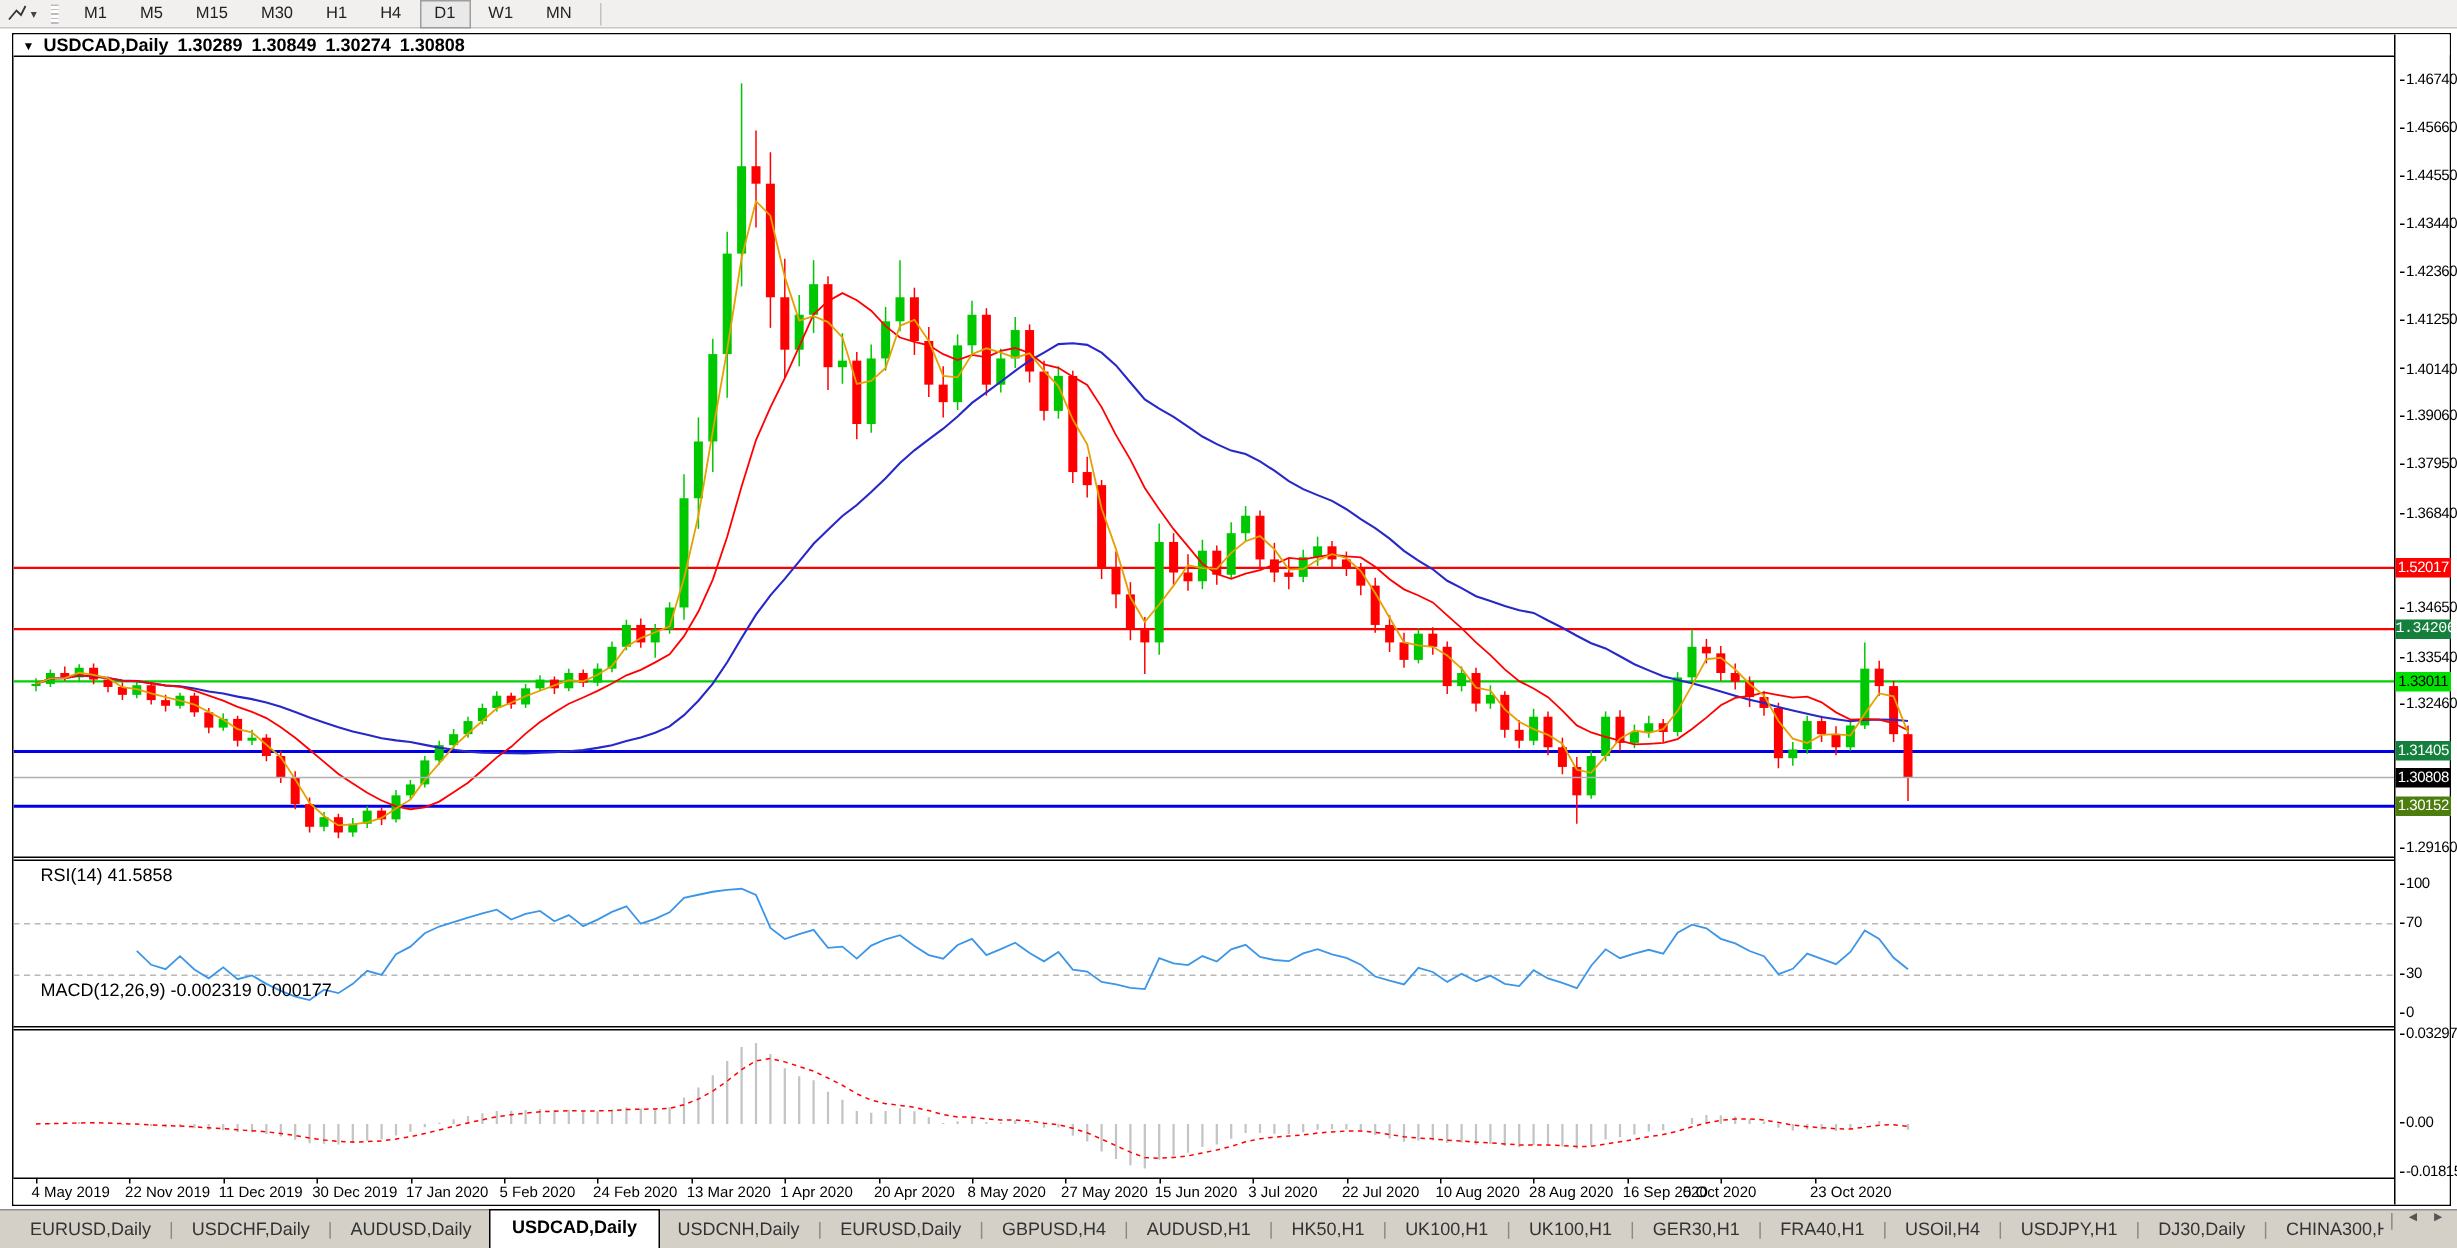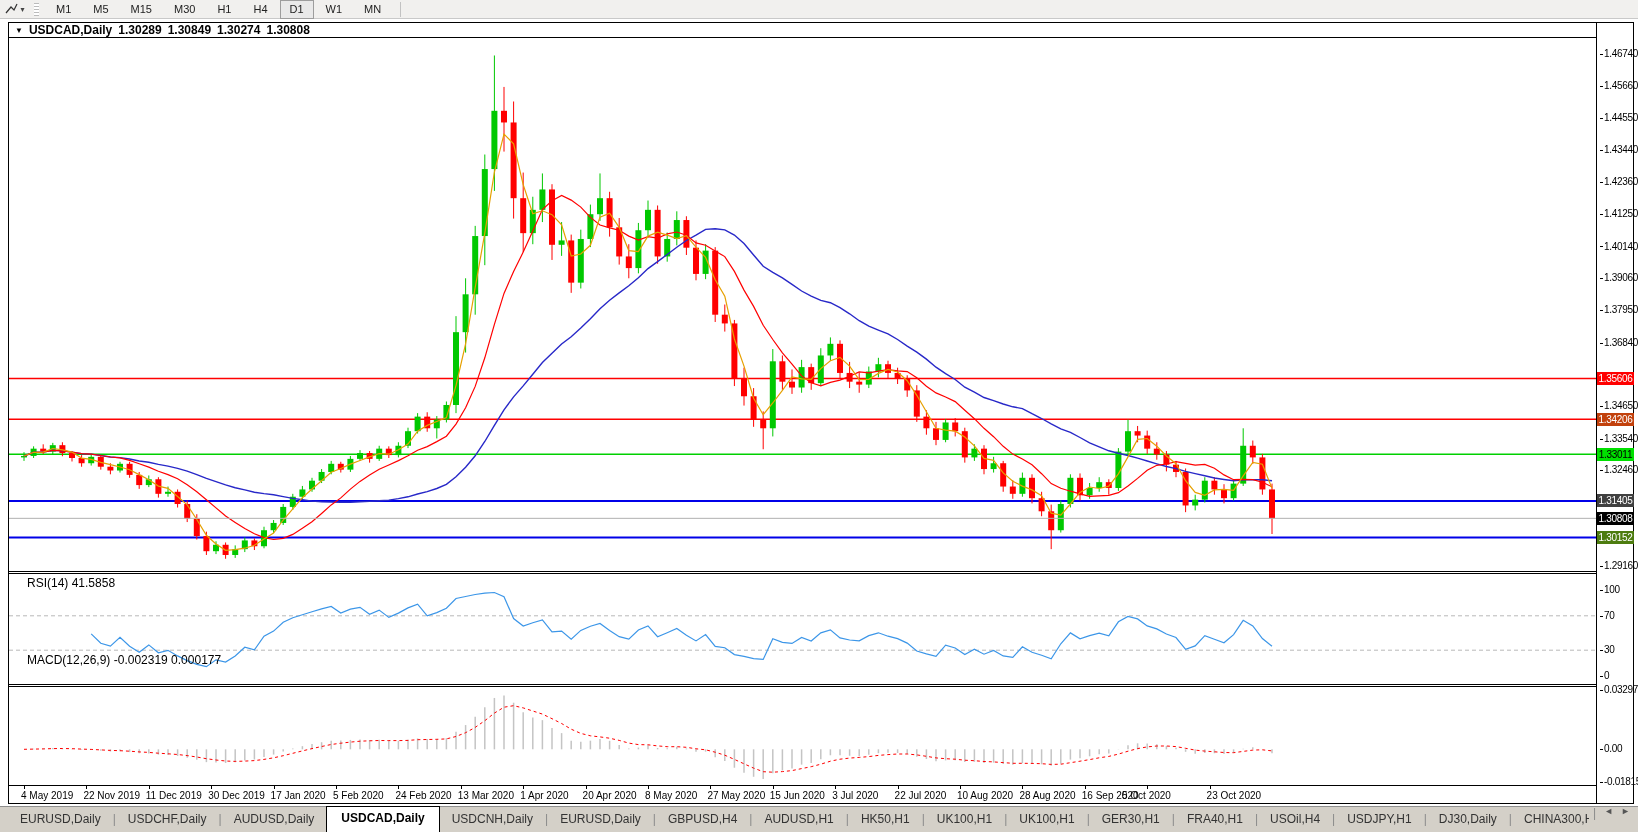--- a/index.html
+++ b/index.html
@@ -532,24 +532,24 @@
       <div class="ytick" style="top: 152.881px;"><span class="dash"></span>1.42360</div>
       <div class="ytick" style="top: 185.21px;"><span class="dash"></span>1.41250</div>
       <div class="ytick" style="top: 217.54px;"><span class="dash"></span>1.40140</div>
       <div class="ytick" style="top: 248.996px;"><span class="dash"></span>1.39060</div>
       <div class="ytick" style="top: 281.325px;"><span class="dash"></span>1.37950</div>
       <div class="ytick" style="top: 313.655px;"><span class="dash"></span>1.36840</div>
       <div class="ytick" style="top: 377.44px;"><span class="dash"></span>1.34650</div>
       <div class="ytick" style="top: 409.769px;"><span class="dash"></span>1.33540</div>
       <div class="ytick" style="top: 441.225px;"><span class="dash"></span>1.32460</div>
       <div class="ytick" style="top: 537.34px;"><span class="dash"></span>1.29160</div>
-      <div class="badge" style="top: 349.096px; background: rgb(255, 0, 0); color: rgb(255, 255, 255);">1.35606</div>
-      <div class="badge" style="top: 389.872px; background: #c2410c; color: rgb(255, 255, 255);">1.34206</div>
+      <div class="badge" style="top: 349.096px; background: rgb(255, 0, 0); color: rgb(255, 255, 255);">1.52017</div>
+      <div class="badge" style="top: 389.872px; background: #15803d; color: rgb(255, 255, 255); font-family: Liberation Mono, monospace;">1.34206</div>
       <div class="badge" style="top: 424.677px; background: rgb(0, 224, 0); color: rgb(0, 0, 0);">1.33011</div>
-      <div class="badge" style="top: 471.453px; background: #404040; color: rgb(255, 255, 255);">1.31405</div>
+      <div class="badge" style="top: 471.453px; background: #15803d; color: rgb(255, 255, 255);">1.31405</div>
       <div class="badge" style="top: 488.841px; background: rgb(0, 0, 0); color: rgb(255, 255, 255);">1.30808</div>
       <div class="badge" style="top: 507.947px; background: #4d7c0f; color: rgb(255, 255, 255);">1.30152</div>
       <div class="ytick" style="top: 561px;"><span class="dash"></span>100</div>
       <div class="ytick" style="top: 586.8px;"><span class="dash"></span>70</div>
       <div class="ytick" style="top: 621.2px;"><span class="dash"></span>30</div>
       <div class="ytick" style="top: 647px;"><span class="dash"></span>0</div>
       <div class="ytick" style="top: 661px;"><span class="dash"></span>0.032972</div>
       <div class="ytick" style="top: 720.332px;"><span class="dash"></span>0.00</div>
       <div class="ytick" style="top: 753px;"><span class="dash"></span>-0.018154</div>
     </div>

